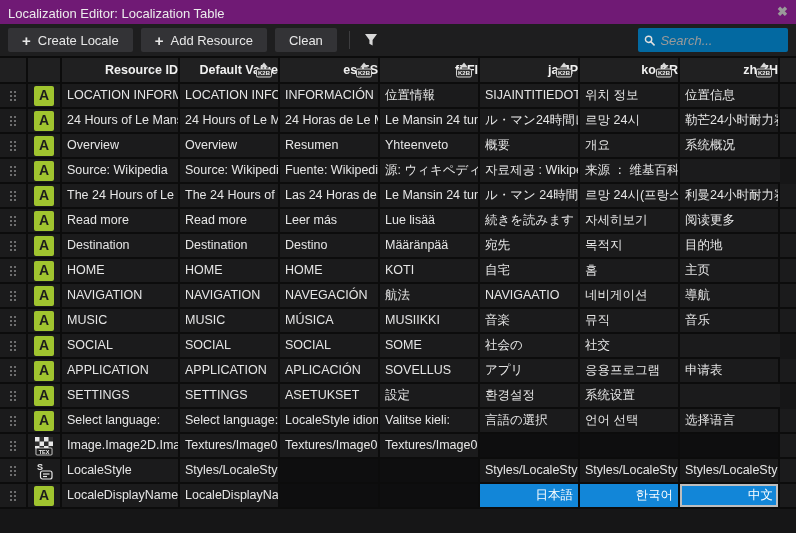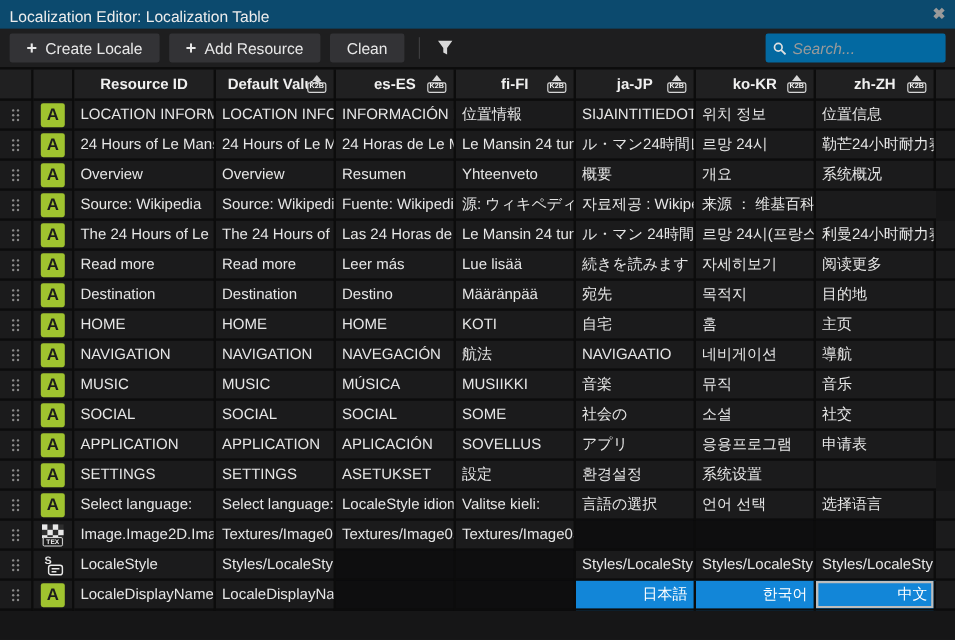--- a/index.html
+++ b/index.html
@@ -6,21 +6,21 @@
   html,body { width:796px; height:533px; }
   body {
     background:#1e1e1f;
     font-family:"Liberation Sans", sans-serif;
     color:#ececec;
     font-size:13px;
     overflow:hidden;
     position:relative;
   }
   
-  .titlebar { height:24px; display:flex; align-items:center; padding:0 8px; background:#0c4a6e; }
+  .titlebar { height:24px; display:flex; align-items:center; padding:0 8px; background:#701a75; }
   .titlebar .title { flex:1; font-size:13px; color:#ececec; padding-top:2px; }
   .titlebar .close { color:#9a9a9a; font-weight:bold; font-size:13px; cursor:default; line-height:14px; }
   
   .toolbar { height:32px; display:flex; align-items:center; padding:0 8px; gap:8px; background:#1e1e1f; }
   .btn {
     background:#333336; color:#e8e8e8; border:none; border-radius:2px;
     height:24px; padding:0 14px; font-size:13px; display:flex; align-items:center; gap:7px;
     font-family:"Liberation Sans", sans-serif;
   }
   .btn .plus { font-size:15px; font-weight:bold; color:#e8e8e8; line-height:1; }
@@ -33,21 +33,21 @@
   .searchbox input {
     background:transparent; border:none; outline:none; color:#d8d8d8; width:100%;
     font-style:italic; font-size:13px; font-family:"Liberation Sans", sans-serif;
   }
   .searchbox input::placeholder { color:#9a9a9a; font-style:italic; }
   
   .table { position:absolute; left:0; right:0; top:56px; bottom:0; background:#161617; border-top:2px solid #0c0c0c; }
   .grid { display:grid; grid-template-columns:28px 34px 118px 100px 100px 100px 100px 100px 100px 1fr; }
   .hcell {
     height:26px; background:#202021; border-right:2px solid #0c0c0c; border-bottom:2px solid #0c0c0c;
-    display:flex; align-items:center; justify-content:center; font-weight:bold; font-size:12.5px;
+    display:flex; align-items:center; justify-content:flex-end; font-weight:bold; font-size:12.5px;
     position:relative; color:#f0f0f0; white-space:nowrap; overflow:hidden;
   }
   .hcell .k2b { position:absolute; right:4px; top:50%; transform:translateY(-50%); }
   .row { height:25px; }
   .cell {
     height:25px; background:#1b1b1c; border-right:2px solid #0c0c0c; border-bottom:2px solid #0c0c0c;
     line-height:23px; padding:0 5px; white-space:nowrap; overflow:hidden; font-size:12.5px; color:#e6e6e6;
   }
   .cell.ctr { display:flex; align-items:center; justify-content:center; padding:0; }
   .cell.empty { background:#0e0e0f; }
@@ -400,21 +400,20 @@
           </span>
         </div>
         <div class="cell ctr">
           <span class="icon-a">A</span>
         </div>
         <div class="cell">SOCIAL</div>
         <div class="cell">SOCIAL</div>
         <div class="cell">SOCIAL</div>
         <div class="cell">SOME</div>
         <div class="cell">社会の</div>
-        <div class="cell">소셜</div>
         <div class="cell">社交</div>
         <div class="filler"></div>
       </div>
       <div class="grid row">
         <div class="cell ctr">
           <span class="grip">
             <i></i>
             <i></i>
             <i></i>
             <i></i>

